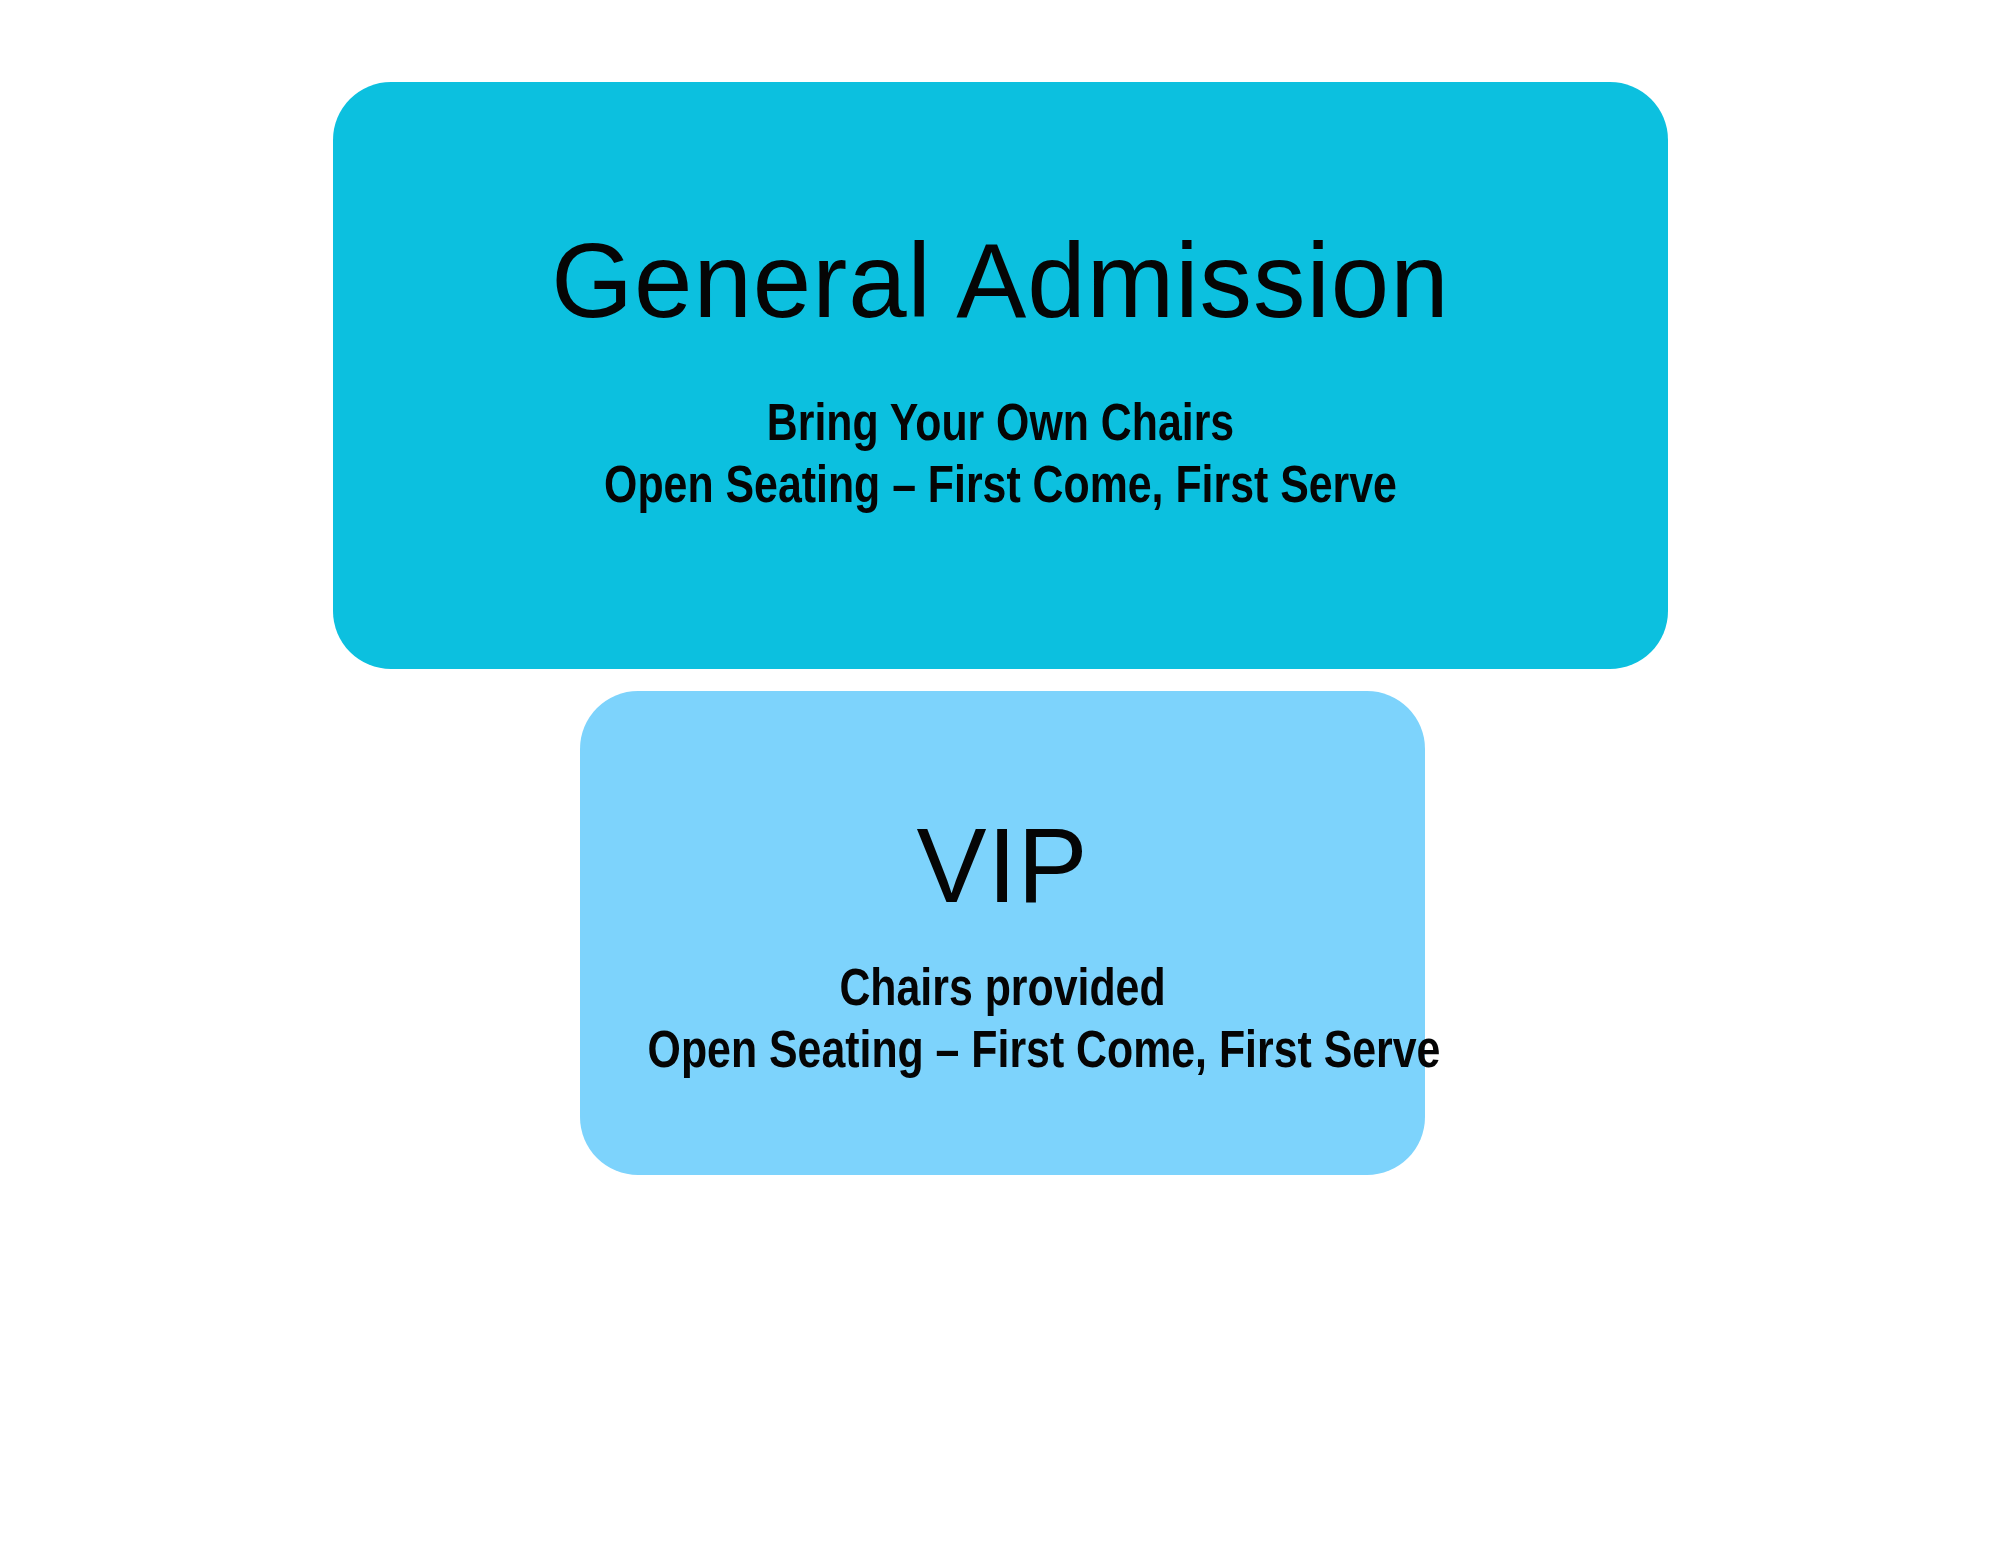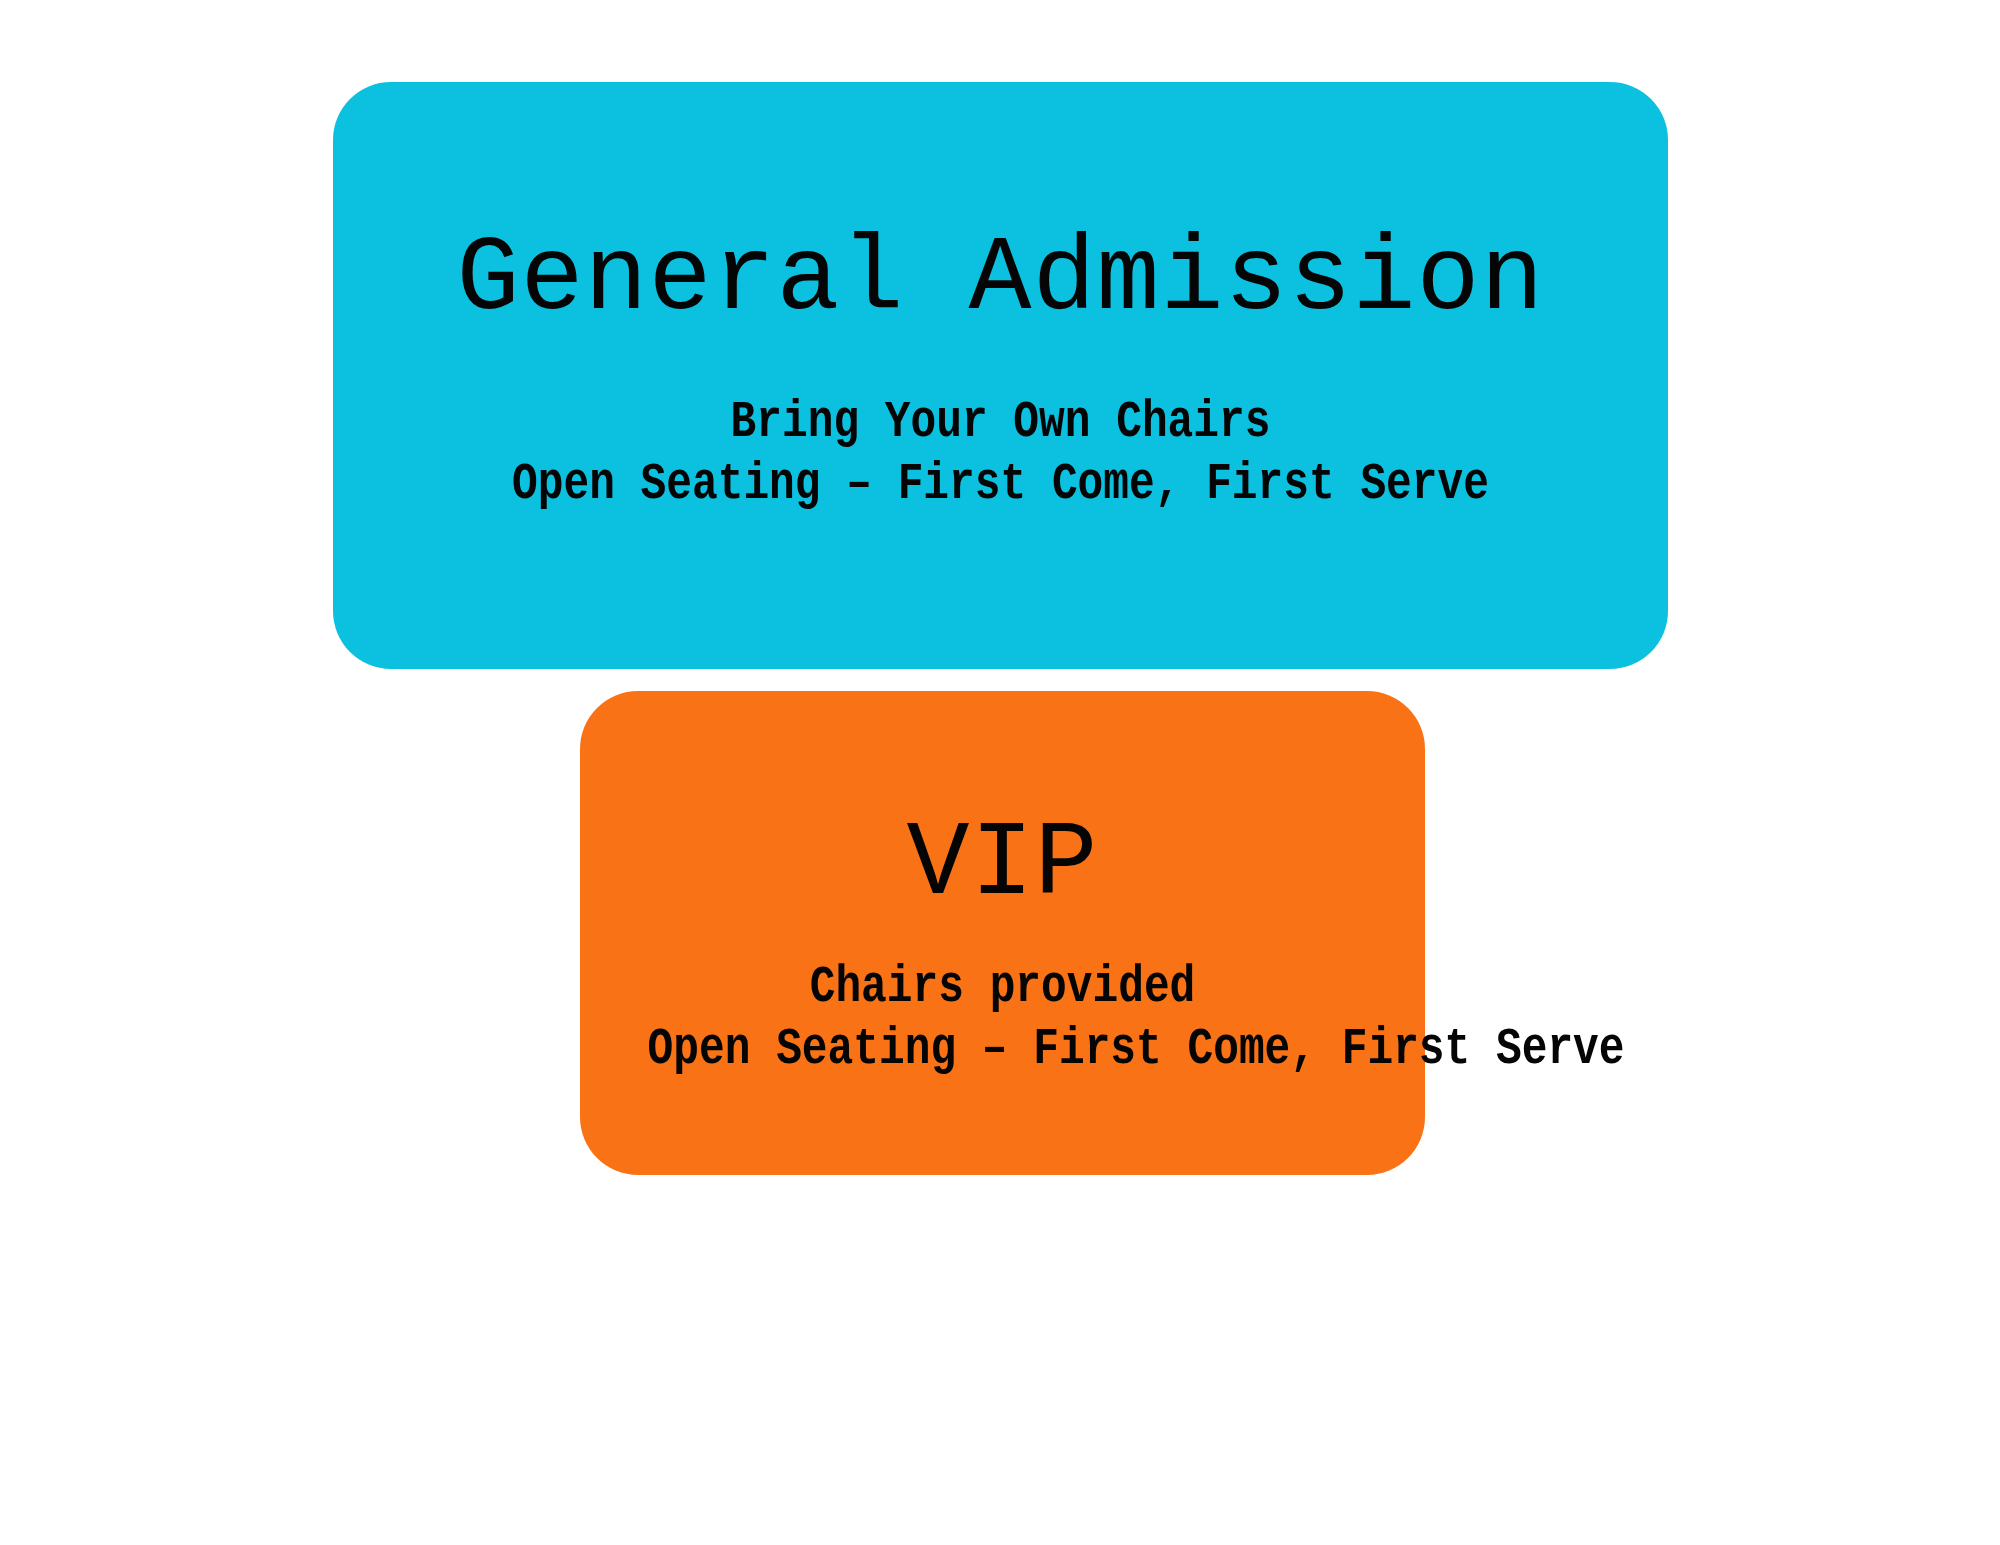--- a/index.html
+++ b/index.html
@@ -6,21 +6,21 @@
     margin: 0;
     padding: 0;
     background: #ffffff;
   }
   .canvas {
     position: relative;
     width: 2000px;
     height: 1545px;
     background: #ffffff;
     overflow: hidden;
-    font-family: Liberation Mono, monospace;
+    font-family: Liberation Sans, sans-serif;
     color: #050505;
   }
   .block {
     position: absolute;
     border-radius: 58px;
   }
   .block-ga {
     left: 333px;
     top: 82px;
     width: 1335px;
@@ -85,21 +85,21 @@
 <div class="canvas">
 
   <section class="block block-ga" style="background-color: rgb(12, 192, 223);">
     <div class="section-title">General Admission</div>
     <div class="section-sub">
       <div class="sub-line">Bring Your Own Chairs</div>
       <div class="sub-line">Open Seating – First Come, First Serve</div>
     </div>
   </section>
 
-  <section class="block block-vip" style="background-color: #f97316;">
+  <section class="block block-vip" style="background-color: #7dd3fc;">
     <div class="section-title">VIP</div>
     <div class="section-sub">
       <div class="sub-line">Chairs provided</div>
       <div class="sub-line">Open Seating – First Come, First Serve</div>
     </div>
   </section>
 
 
 </div>
 

